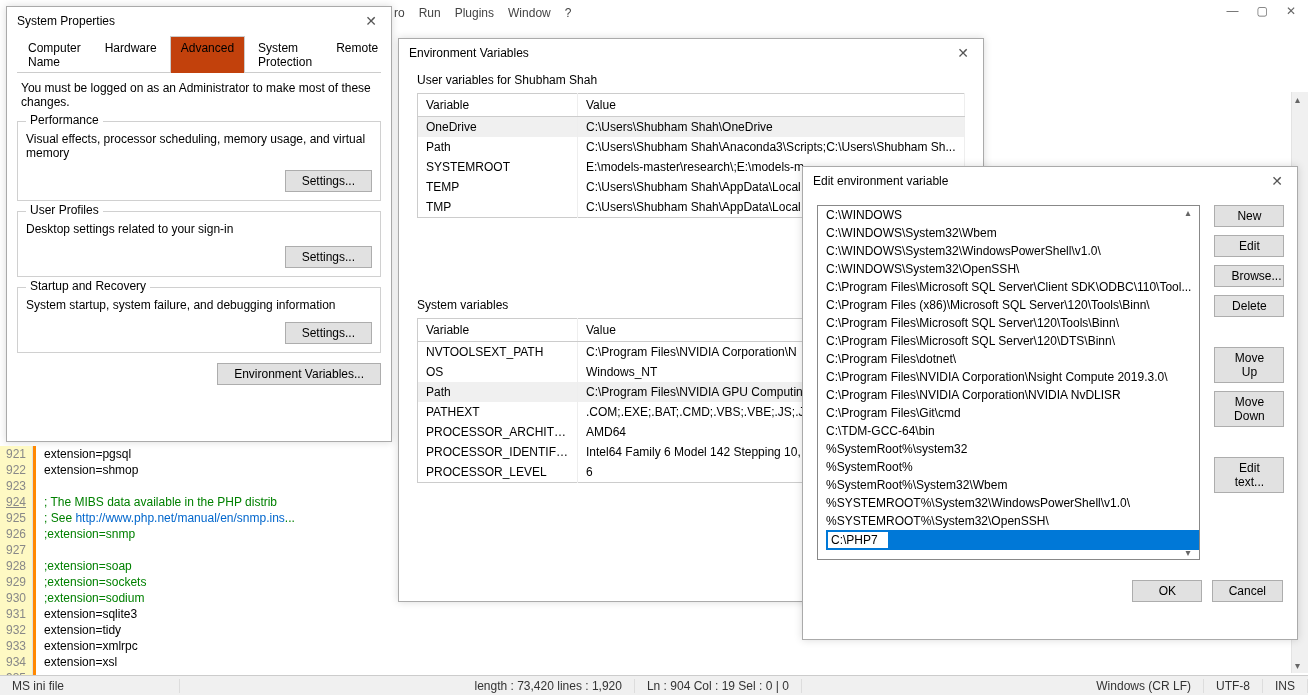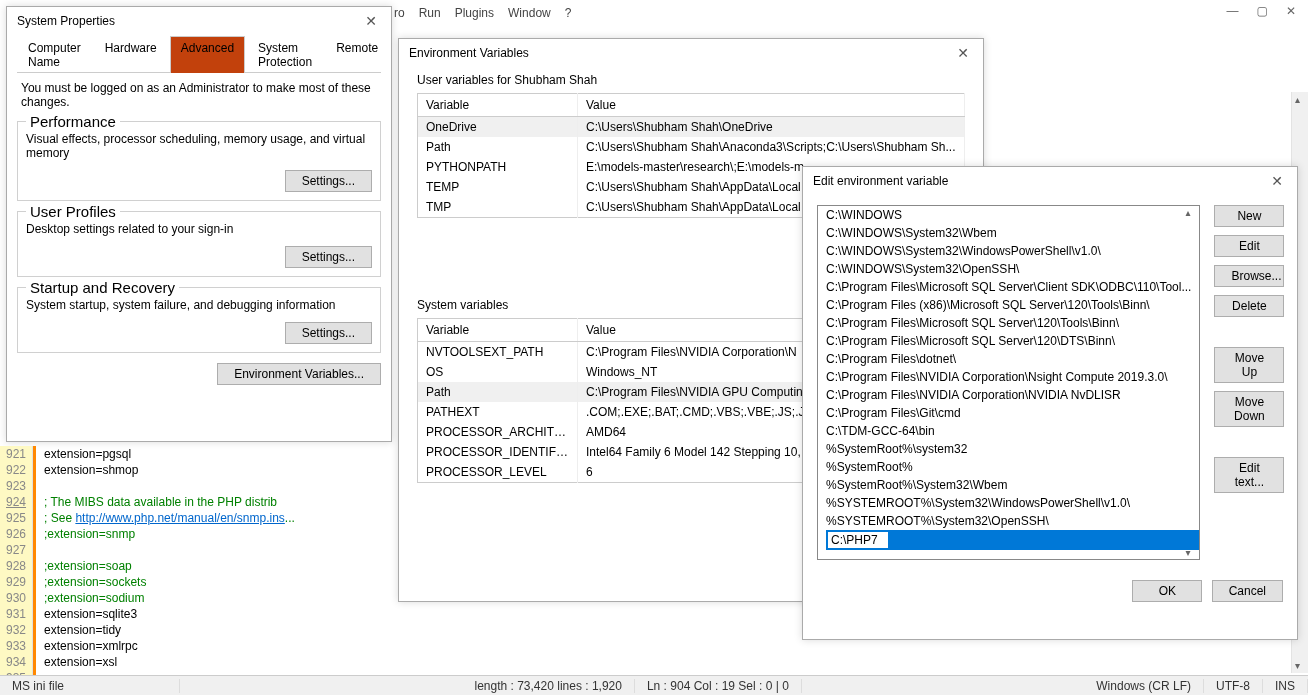--- a/index.html
+++ b/index.html
@@ -4,41 +4,41 @@
 <style>
   * { box-sizing: border-box; font-family: "Segoe UI", Tahoma, sans-serif; font-size: 12px; }
   body { margin: 0; padding: 0; background: #fff; width: 1308px; height: 695px; position: relative; overflow: hidden; color: #000;}
   .dialog { position: absolute; background: #fff; border: 1px solid #aaa; box-shadow: 0 0 8px rgba(0,0,0,0.15); }
   .dlg-title { display:flex; justify-content:space-between; align-items:center; padding: 6px 10px; font-size: 12px;}
   .close-x { font-family: Arial; font-size:14px; color:#555; cursor:pointer; padding:0 4px;}
   .tabs { display:flex; border-bottom:1px solid #ccc; margin:0 10px; }
   .tab { padding:4px 10px; border:1px solid transparent; border-bottom:none; margin-right:2px; cursor:pointer; position:relative; top:1px;}
   .tab.active { border-color:#ccc; background:#c2410c; }
   .group { border:1px solid #d0d0d0; margin:10px; padding:10px 8px 8px 8px; position:relative;}
-  .group-legend { position:absolute; top:-9px; left:8px; background:#fff; padding:0 4px; font-size:15px;}
+  .group-legend { position:absolute; top:-9px; left:8px; background:#fff; padding:0 4px; font-size:12px;}
   .btn { background:#e1e1e1; border:1px solid #adadad; padding:3px 16px; cursor:pointer; font-size:12px; min-width:70px;}
   .btn-row-r { text-align:right; margin-top:10px;}
   .btn-row-r .btn { margin-left:6px;}
   .env-table { border:1px solid #ccc; width:100%; border-collapse:collapse;}
   .env-table th { text-align:left; padding:4px 8px; border-bottom:1px solid #ccc; border-right:1px solid #eee; font-weight:normal; background:#fff;}
   .env-table td { padding:3px 8px; border-right:1px solid #eee; white-space:nowrap; overflow:hidden; text-overflow:ellipsis;}
   .env-table tr.sel td { background:#f0f0f0;}
   .listbox { border:1px solid #888; height:355px; overflow-y:auto; background:#fff;}
   .listbox .item { padding:2px 8px; white-space:nowrap;}
   .listbox .item.editing { background:#0078d7; color:#fff; padding:2px 2px;margin-left:8px;}
   .listbox .item.editing input { font-size:12px; padding:0 2px; width:60px; border:1px solid #fff; background:#fff; color:#000;}
   .vbtns { display:flex; flex-direction:column; gap:8px;}
   .vbtns .btn { width:64px;}
   .app-titlebar { position:absolute; top:0; right:0; display:flex; gap:18px; padding:4px 12px; color:#666; font-family:Arial; font-size:13px;}
   .menu-bar { position:absolute; top:0; left:394px; display:flex; gap:14px; padding:6px 0; color:#444;}
   .editor { position:absolute; top:446px; left:0; right:0; bottom:20px; font-family:Consolas,"Courier New",monospace; font-size:13px; display:flex; overflow:hidden;}
   .gutter { background:#fef9c3; color:#888; text-align:right; padding:0 6px; border-right:1px solid #e0e0e0; user-select:none;}
   .code { padding:0 8px; white-space:pre; line-height:16px; border-left:3px solid #ff8800;}
   .code .cmt { color:#008000;}
-  .code .lnk { color:#0066cc; text-decoration:underline;}
+  .code .lnk { color:#0066cc; }
   .statusbar { position:absolute; left:0; right:0; bottom:0; height:20px; background:#f0f0f0; border-top:1px solid #ccc; display:flex; align-items:center; font-size:11px; color:#333;}
   .statusbar .cell { padding:0 12px; border-right:1px solid #ddd; white-space:nowrap;}
   .disabled { color:#888;}
   .scrub-right { position:absolute; right:0; top:92px; bottom:22px; width:17px; background:#f0f0f0; border-left:1px solid #e3e3e3;}
   .scrub-right::before{content:"▴"; position:absolute; top:2px; left:3px; color:#666; font-size:10px;}
   .scrub-right::after{content:"▾"; position:absolute; bottom:2px; left:3px; color:#666; font-size:10px;}
   .list-scroll-indicator{position:absolute; right:2px; top:2px; bottom:2px; width:15px;}
   .list-scroll-indicator::before{content:"▴"; position:absolute; top:0; left:2px; color:#666; font-size:10px;}
   .list-scroll-indicator::after{content:"▾"; position:absolute; bottom:0; left:2px; color:#666; font-size:10px;}
 </style>
@@ -114,21 +114,21 @@
       <tbody id="user-vars-body">
           <tr class="sel">
             <td>OneDrive</td>
             <td>C:\Users\Shubham Shah\OneDrive</td>
           </tr>
           <tr>
             <td>Path</td>
             <td>C:\Users\Shubham Shah\Anaconda3\Scripts;C:\Users\Shubham Sh...</td>
           </tr>
           <tr>
-            <td>PYTHONPATH</td>
+            <td>SYSTEMROOT</td>
             <td>E:\models-master\research\;E:\models-m</td>
           </tr>
           <tr>
             <td>TEMP</td>
             <td>C:\Users\Shubham Shah\AppData\Local</td>
           </tr>
           <tr>
             <td>TMP</td>
             <td>C:\Users\Shubham Shah\AppData\Local</td>
           </tr>

